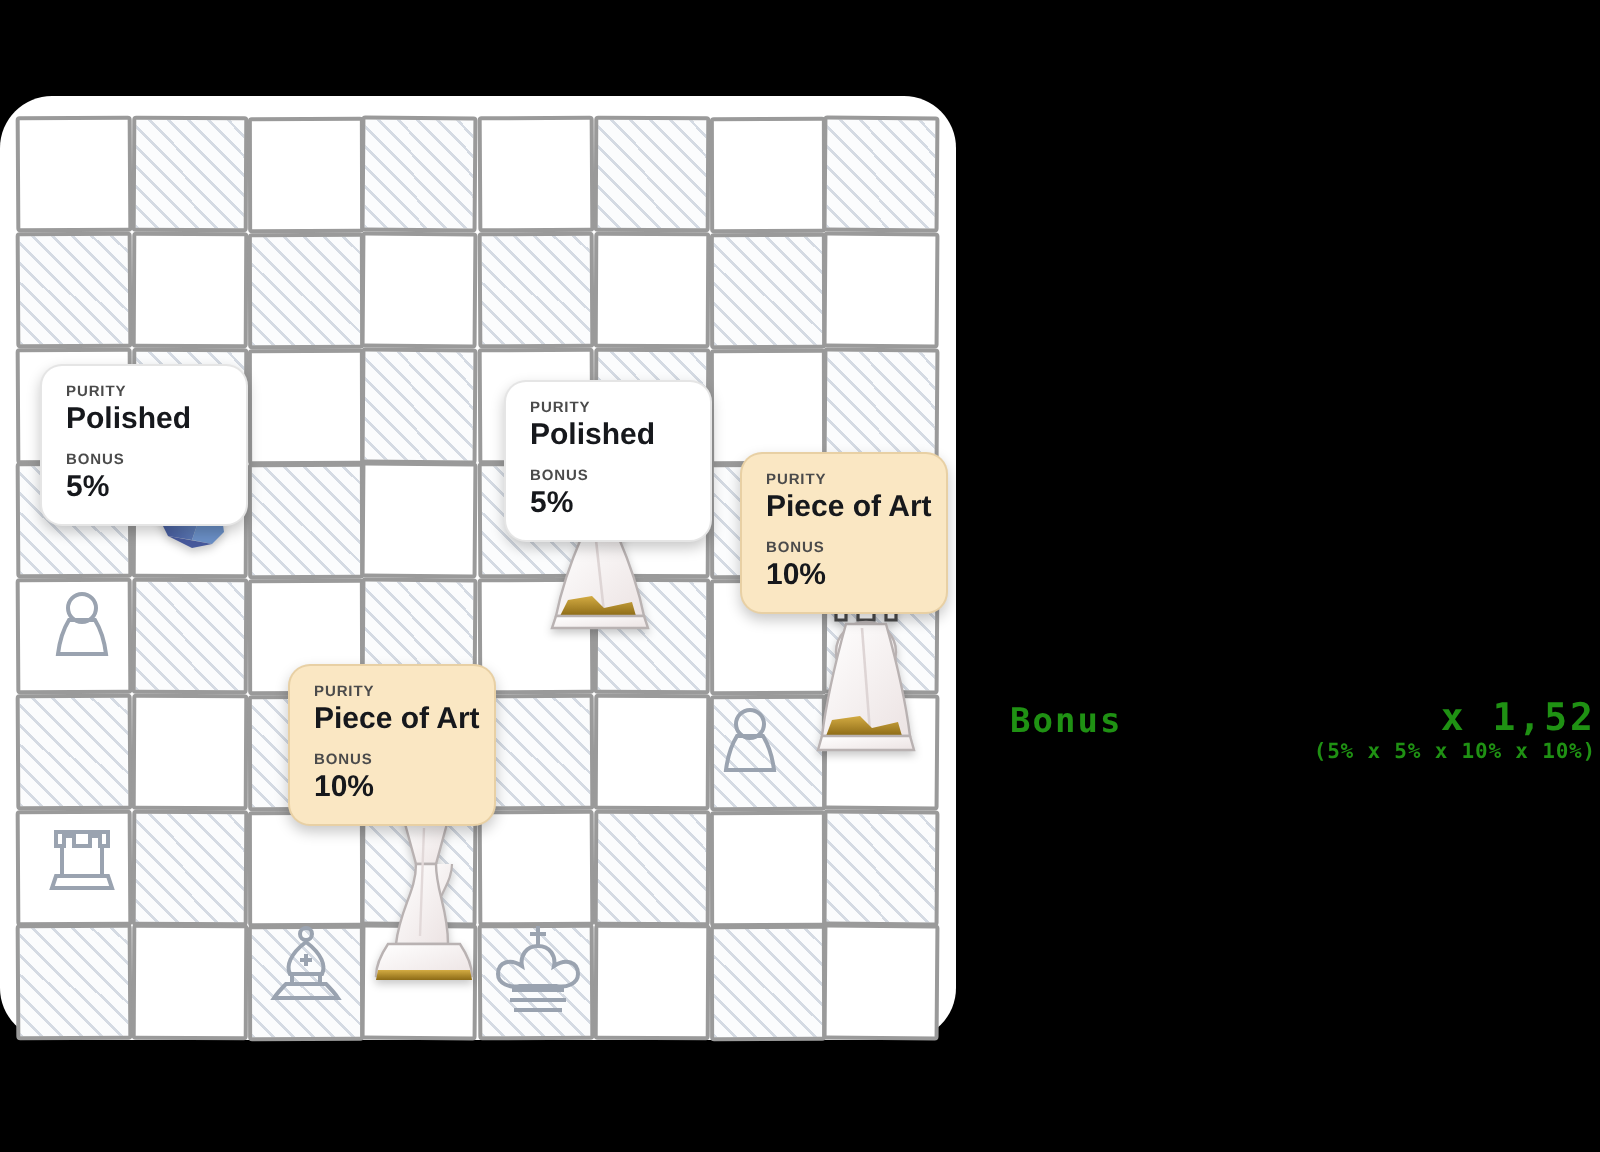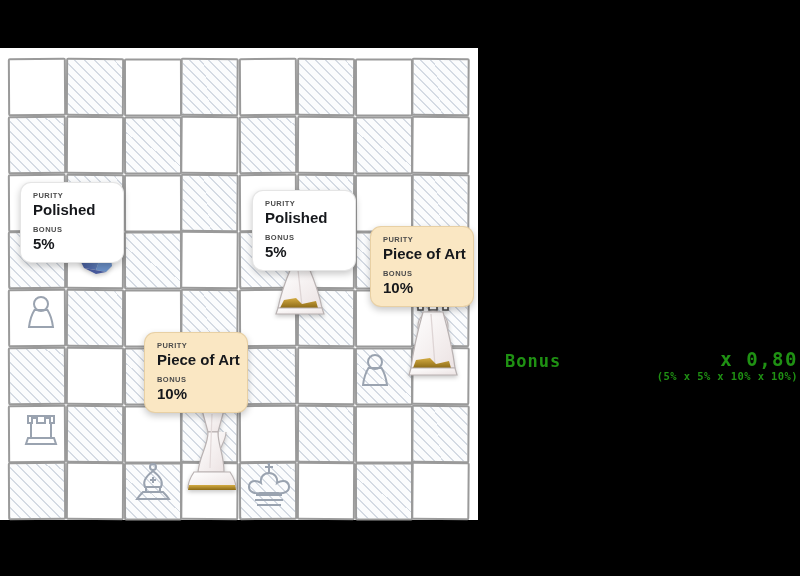--- a/index.html
+++ b/index.html
@@ -6,20 +6,21 @@
   body{
     width:800px;height:576px;background:#000;overflow:hidden;
     font-family:"Liberation Sans",sans-serif;
   }
   .stage{position:relative;width:800px;height:576px;}
 
   
   .board-panel{
     position:absolute;left:0;top:48px;width:478px;height:472px;
     background:#ffffff;
+    border-radius:26px;
   }
   .board{
     position:absolute;left:8px;top:10px;width:462px;height:454px;
   }
   .sq{
     position:absolute;box-sizing:border-box;
     border:2px solid #9a9a9a;
     border-radius:2px;
   }
   .sq.light{background:#ffffff;}
@@ -295,17 +296,17 @@
     <div class="card amber" id="card3" style="left:144px;top:284px;width:104px;">
       <div class="lab">PURITY</div>
       <div class="val">Piece of Art</div>
       <div class="lab lab2">BONUS</div>
       <div class="val">10%</div>
     </div>
   </div>
 
   <div class="bonus">
     <div class="b-label">Bonus</div>
-    <div class="b-mult">x 0,80</div>
+    <div class="b-mult">x 1,52</div>
     <div class="b-detail">(5% x 5% x 10% x 10%)</div>
   </div>
 
 </div>
 
 </body></html>

